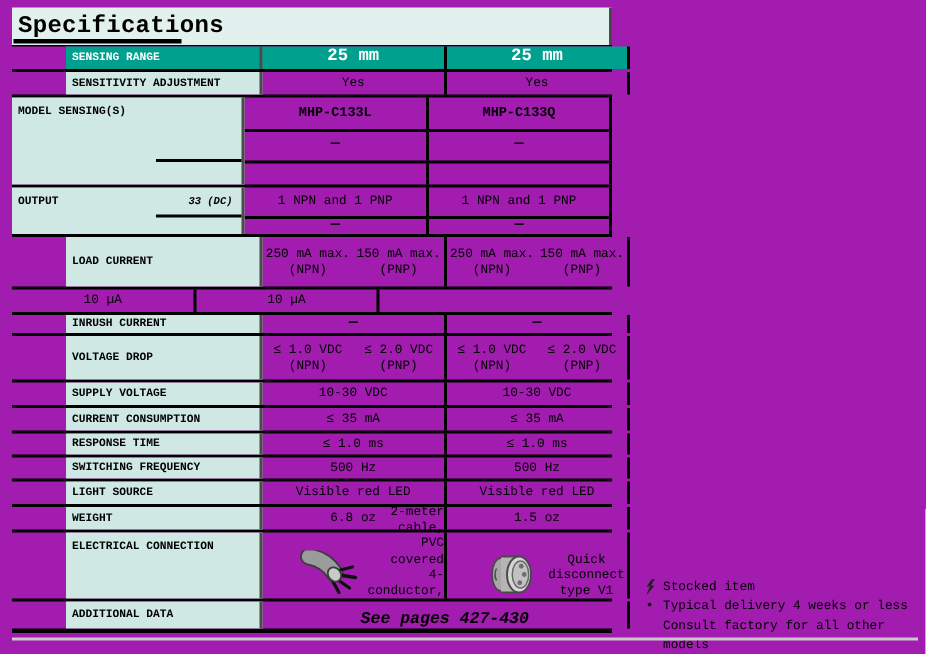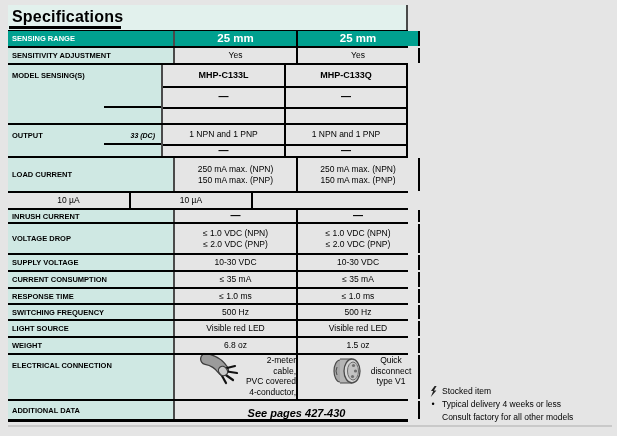--- a/index.html
+++ b/index.html
@@ -1,32 +1,32 @@
 <!DOCTYPE html>
 <html><head>
 <meta charset="utf-8">
 <style>
   * { box-sizing: border-box; margin: 0; padding: 0; }
   html,body { background:#ffffff; }
   body { font-family: "Liberation Sans", sans-serif; color:#000; }
-  .page { position: relative; width: 617px; height: 436px; background:#e5e5e5; overflow:hidden; }
+  .page { position: relative; width: 617px; height: 436px; background:#a21caf; overflow:hidden;font-family:Liberation Mono, monospace; }
 
   
   .spec { position:absolute; left:8px; top:5px; width:400px; }
 
   .title-band { position:relative; height:25px; background:#e2f1ed; border-right:2px solid #4a4a4a; }
   .title-band h1 { font-size:16px; font-weight:bold; letter-spacing:0.2px; padding:3px 0 0 4px; }
   .title-underline { position:absolute; left:1px; bottom:1px; width:112px; height:3px; background:#000; }
 
   .tbl { border-bottom:3px solid #000; }
   .row { display:flex; width:100%; }
   .row > div { flex:none; }
 
   
-  .c-label { width:167px; background:#cfe8e3; border-right:2px solid #4a4a4a; padding-left:4px; display:flex; align-items:center; }
+  .c-label { width:131px; background:#cfe8e3; border-right:2px solid #4a4a4a; padding-left:4px; display:flex; align-items:center;margin-left:36px; }
   .c-v1 { width:123px; border-right:2px solid #000; }
   .c-v2 { width:122px; border-right:2px solid #000; }
   .vcell { display:flex; align-items:center; justify-content:center; text-align:center; font-size:8.5px; line-height:10.5px; }
 
   .lbl { font-size:7.5px; font-weight:bold; letter-spacing:0; }
 
   
   .r-header { height:16px; border-top:1px solid #000; }
   .r-header .c-label { background:#00a08f; }
   .r-header .lbl { color:#fff; font-size:7.5px; }
@@ -56,26 +56,26 @@
   .model-c { height:17px; border-top:2px solid #000; }
   .model-seg { top:41px; }
 
   .output-group { height:33px; border-top:2px solid #000; }
   .output-a { height:20px; }
   .output-b { height:13px; border-top:2px solid #000; }
   .output-seg { top:18px; }
   .output-lblrow { display:flex; justify-content:space-between; align-items:center; height:20px; padding-right:6px; }
   .output-note { font-size:7px; font-weight:bold; font-style:italic; }
 
-  .two-line { flex-direction:column; justify-content:center; }
+  .two-line { flex-direction:row; justify-content:center; }
 
   
   .r-46 .c-label { align-items:flex-start; }
   .r-46 .c-label .lbl { padding-top:6px; }
-  .conn-cell { display:flex; align-items:flex-start; justify-content:center; gap:4px; font-size:8.5px; line-height:10.5px;padding-left:24px; }
+  .conn-cell { display:flex; align-items:flex-end; justify-content:center; gap:4px; font-size:8.5px; line-height:10.5px;padding-left:24px; }
   .conn-text-r { text-align:right; }
   .conn-text-c { text-align:center; }
 
   
   .c-span { width:245px; border-right:2px solid #000; display:flex; align-items:flex-end; justify-content:center; }
   .see-pages { font-size:11px; font-weight:bold; font-style:italic; }
 
   
   .notes { position:absolute; left:429px; top:385px; width:186px; font-size:8.5px; line-height:13px; }
   .note-line { display:flex; align-items:center; gap:5px; }

